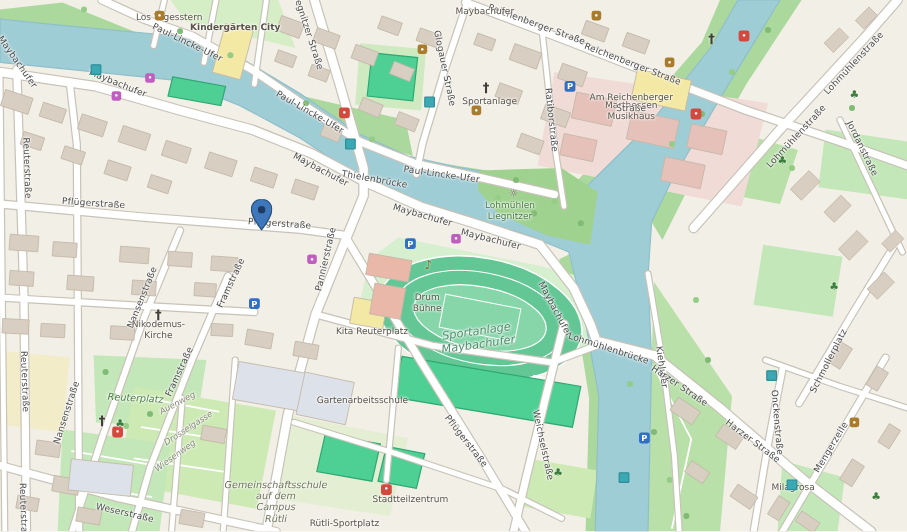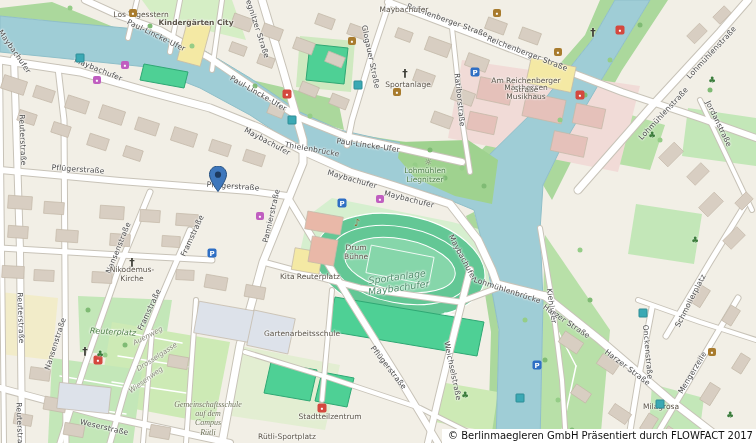--- a/index.html
+++ b/index.html
@@ -286,38 +286,38 @@
       <div class="lbl street" style="left: 627px; top: 368px; transform: translate(-50%, -50%) rotate(37deg);">Harzer Straße</div>
       <div class="lbl street" style="left: 647px; top: 352px; transform: translate(-50%, -50%) rotate(85deg);">Onckenstraße</div>
       <div class="lbl street" style="left: 693px; top: 373px; transform: translate(-50%, -50%) rotate(-59deg);">Mengerzeile</div>
       <div class="lbl street" style="left: 691px; top: 301px; transform: translate(-50%, -50%) rotate(-63deg);">Schmollerplatz</div>
       <div class="lbl street" style="left: 452px; top: 371px; transform: translate(-50%, -50%) rotate(78deg);">Weichselstraße</div>
       <div class="lbl street" style="left: 312px; top: 150px; transform: translate(-50%, -50%) rotate(10deg);">Thielenbrücke</div>
       <div class="lbl street" style="left: 507px; top: 291px; transform: translate(-50%, -50%) rotate(18deg);">Lohmühlenbrücke</div>
       <div class="lbl sport" style="left: 398px; top: 283px; transform: translate(-50%, -50%) rotate(-8deg);">Sportanlage
 Maybachufer</div>
       <div class="lbl park" style="left: 113px; top: 332px; transform: translate(-50%, -50%) rotate(3deg);">Reuterplatz</div>
-      <div class="lbl campus" style="left: 208px; top: 418px; transform: translate(-50%, -50%) rotate(0deg); font-family: Liberation Serif, serif;">Gemeinschaftsschule
+      <div class="lbl campus" style="left: 230px; top: 418px; transform: translate(-50%, -50%) rotate(0deg);">Gemeinschaftsschule
 auf dem
 Campus
 Rütli</div>
       <div class="lbl green-poi" style="left: 425px; top: 176px; transform: translate(-50%, -50%) rotate(0deg);">Lohmühlen
 Liegnitzer</div>
       <div class="lbl poi" style="left: 408px; top: 85px; transform: translate(-50%, -50%) rotate(0deg);">Sportanlage</div>
       <div class="lbl poi" style="left: 526px; top: 93px; transform: translate(-50%, -50%) rotate(0deg);">Marthessen
 Musikhaus</div>
       <div class="lbl poi" style="left: 526px; top: 86px; transform: translate(-50%, -50%) rotate(0deg);">Am Reichenberger
 Straße</div>
       <div class="lbl poi" style="left: 132px; top: 275px; transform: translate(-50%, -50%) rotate(0deg);">Nikodemus-
 Kirche</div>
       <div class="lbl poi" style="left: 310px; top: 277px; transform: translate(-50%, -50%) rotate(0deg);">Kita Reuterplatz</div>
       <div class="lbl poi" style="left: 196px; top: 23px; transform: translate(-50%, -50%) rotate(0deg); font-weight: bold;">Kindergärten City</div>
       <div class="lbl poi" style="left: 302px; top: 334px; transform: translate(-50%, -50%) rotate(0deg);">Gartenarbeitsschule</div>
       <div class="lbl poi" style="left: 287px; top: 437px; transform: translate(-50%, -50%) rotate(0deg);">Rütli-Sportplatz</div>
-      <div class="lbl poi" style="left: 330px; top: 417px; transform: translate(-50%, -50%) rotate(0deg); text-align: right;">Stadtteilzentrum</div>
+      <div class="lbl poi" style="left: 342px; top: 417px; transform: translate(-50%, -50%) rotate(0deg); text-align: right;">Stadtteilzentrum</div>
       <div class="lbl poi" style="left: 356px; top: 253px; transform: translate(-50%, -50%) rotate(0deg);">Drum
 Bühne</div>
       <div class="lbl poi" style="left: 141px; top: 15px; transform: translate(-50%, -50%) rotate(0deg);">Los Tagesstern</div>
       <div class="lbl poi" style="left: 661px; top: 407px; transform: translate(-50%, -50%) rotate(0deg);">Milagrosa</div>
       <div class="lbl poi" style="left: 404px; top: 10px; transform: translate(-50%, -50%) rotate(0deg);">Maybachufer</div>
       <div class="lbl path" style="left: 148px; top: 336px; transform: translate(-50%, -50%) rotate(-28deg);">Auenweg</div>
       <div class="lbl path" style="left: 157px; top: 357px; transform: translate(-50%, -50%) rotate(-33deg);">Drosselgasse</div>
       <div class="lbl path" style="left: 146px; top: 380px; transform: translate(-50%, -50%) rotate(-36deg);">Wiesenweg</div>
     </div>
   <div id="icons">
@@ -358,16 +358,13 @@
       <div class="icon playground" style="left: 465px; top: 395px;">♣</div>
       <div class="icon playground" style="left: 695px; top: 240px;">♣</div>
       <div class="icon viewpoint" style="left: 428px; top: 162px;">☼</div>
     </div>
   <div id="marker" style="left: 209px; top: 166px;">
     <svg width="18" height="26" viewBox="0 0 18 26">
       <path d="M9 0C4.2 0 .5 3.8.5 8.5.5 14.5 9 25.5 9 25.5S17.5 14.5 17.5 8.5C17.5 3.8 13.8 0 9 0z" fill="#3e77bc" stroke="#27507f" stroke-width="1"></path>
       <circle cx="9" cy="8.7" r="3.1" fill="#1d3a5f"></circle>
     </svg>
   </div>
-  <div id="attribution">
-    <span>© Berlinmaegleren GmbH Präsentiert durch FLOWFACT 2017</span>
-  </div>
 </div>
 
 </body></html>

